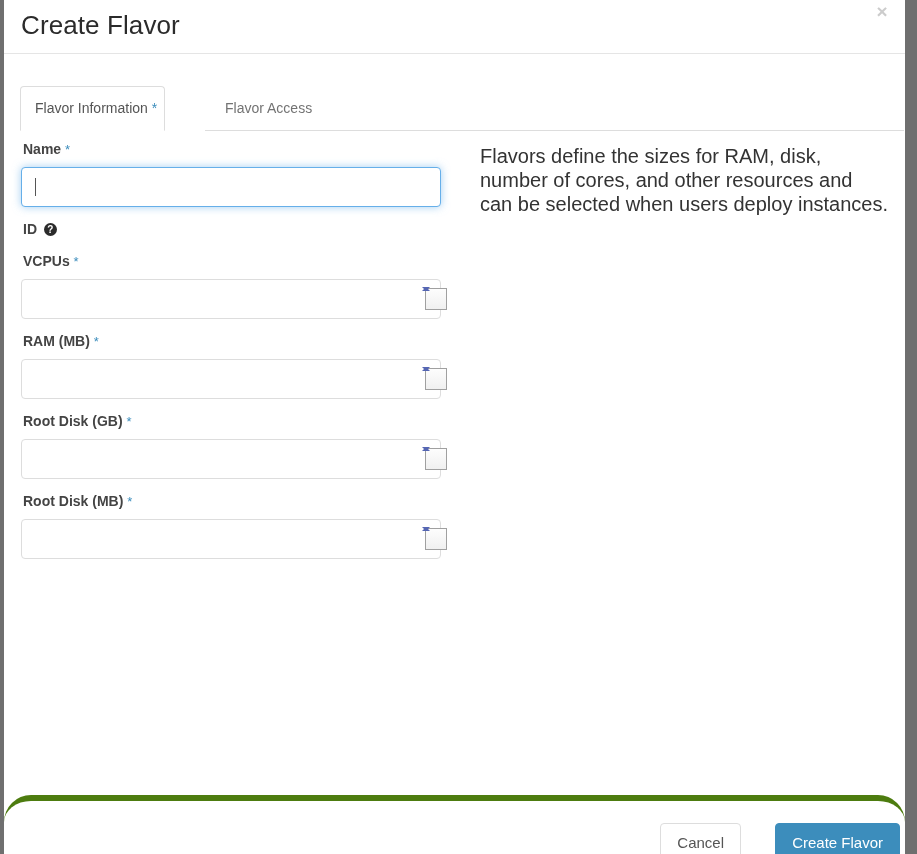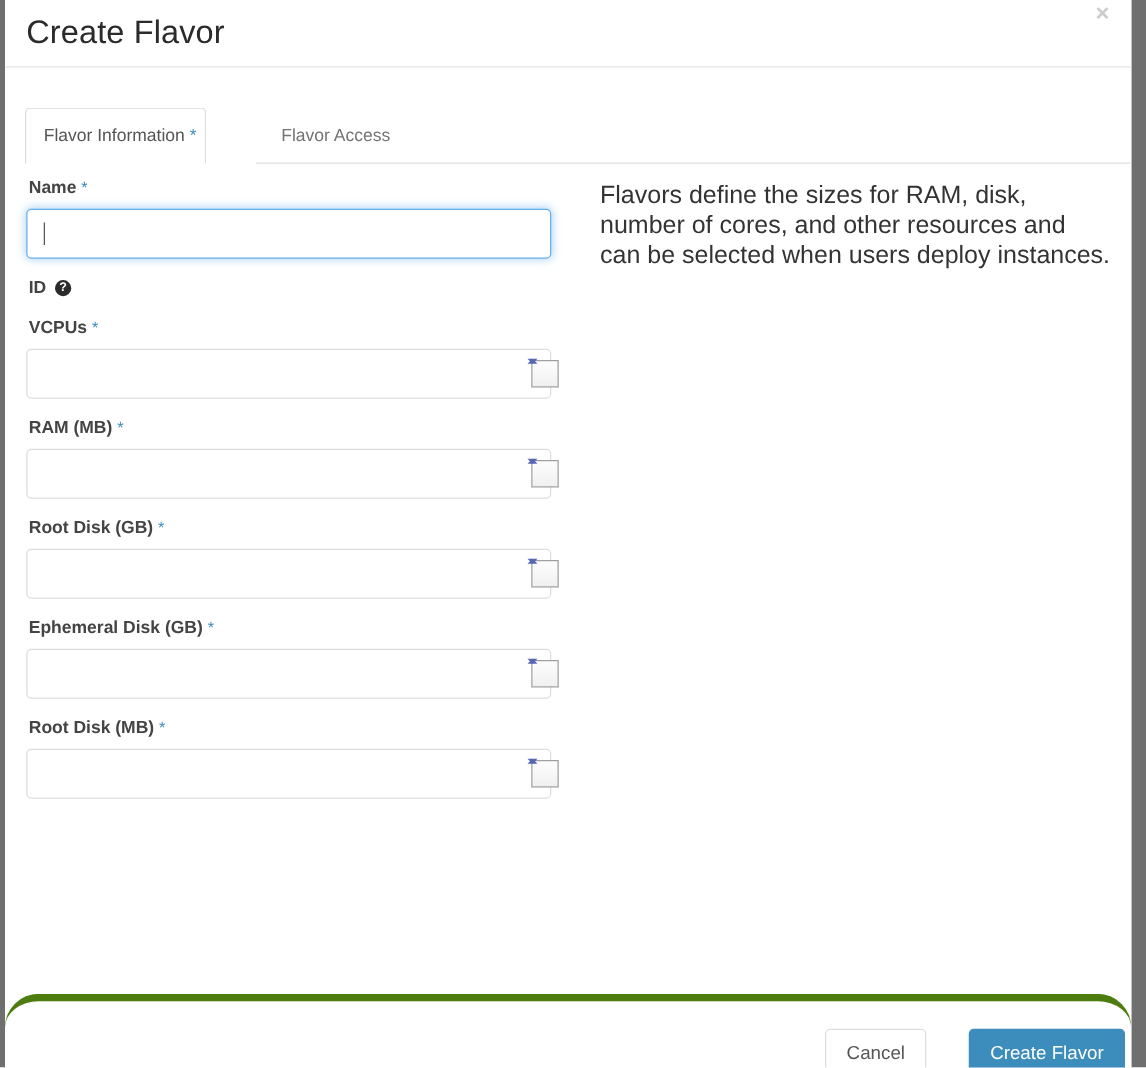--- a/index.html
+++ b/index.html
@@ -387,48 +387,35 @@
           </label>
           <div class="input-holder">
             <input class="number-input" type="text" value="" style="">
             <span class="spinner">
               <span class="spinner-half top"><span class="tri tri-up"></span></span>
               <span class="spinner-half"><span class="tri tri-down"></span></span>
             </span>
           </div>
         </div>
 
-        <div class="form-group">
-          <label class="field-label">
-            <span>Ephemeral Disk (GB)</span>
+
+        <div class="form-group">
+          <label class="field-label">
+            <span>Root Disk (MB)</span>
             <span class="req-star">*</span>
           </label>
           <div class="input-holder">
             <input class="number-input" type="text" value="" style="">
             <span class="spinner">
               <span class="spinner-half top"><span class="tri tri-up"></span></span>
               <span class="spinner-half"><span class="tri tri-down"></span></span>
             </span>
           </div>
         </div>
 
-        <div class="form-group">
-          <label class="field-label">
-            <span>Root Disk (MB)</span>
-            <span class="req-star">*</span>
-          </label>
-          <div class="input-holder">
-            <input class="number-input" type="text" value="" style="">
-            <span class="spinner">
-              <span class="spinner-half top"><span class="tri tri-up"></span></span>
-              <span class="spinner-half"><span class="tri tri-down"></span></span>
-            </span>
-          </div>
-        </div>
-
       </div>
 
       <div class="col-right">
         <p class="help-text">Flavors define the sizes for RAM, disk, number of cores, and other resources and can be selected when users deploy instances.</p>
       </div>
 
     </div>
 
     <div class="modal-footer">
       <button class="btn btn-cancel">Cancel</button>

